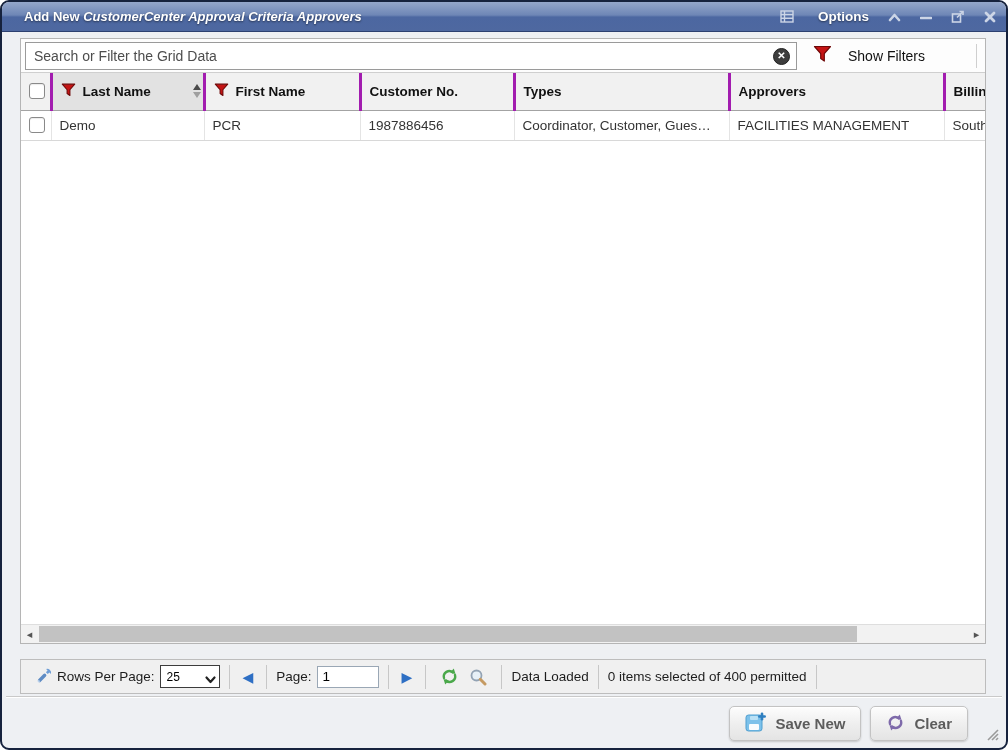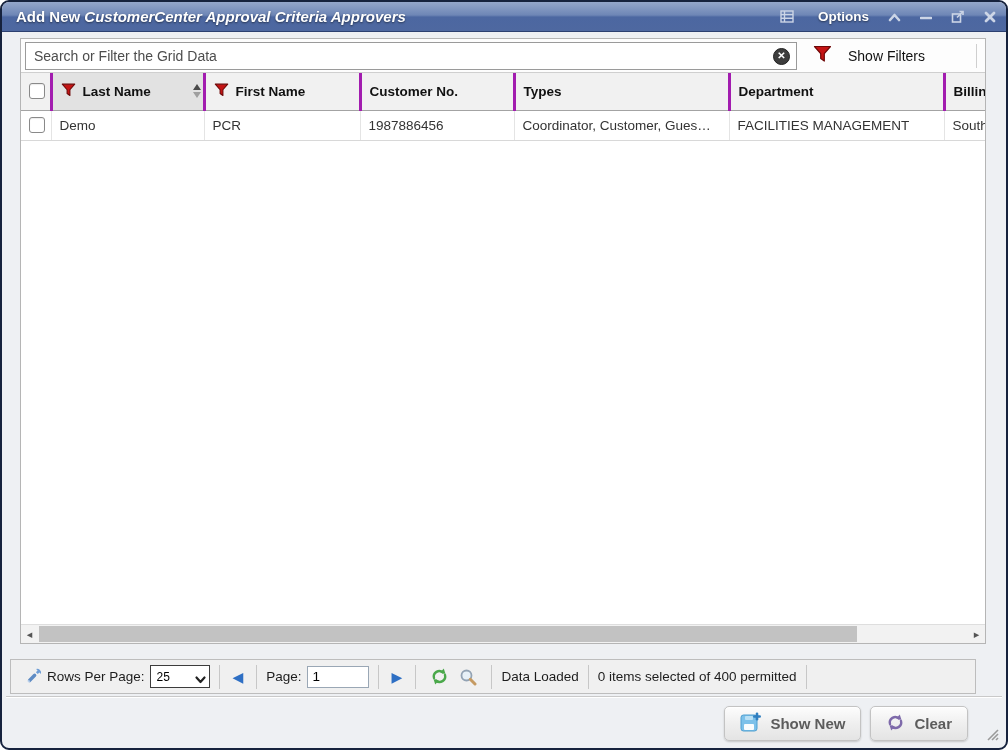--- a/index.html
+++ b/index.html
@@ -3,21 +3,21 @@
 <meta charset="utf-8">
 <style>
   html,body{margin:0;padding:0;background:#ffffff;font-family:"Liberation Sans",sans-serif;}
   *{box-sizing:border-box;}
   .window{position:relative;width:1008px;height:750px;border:2px solid #16223d;border-radius:9px;
           background:#eef0f3;overflow:hidden;}
   
   .titlebar{height:30px;display:flex;align-items:center;padding:0 10px 0 14px;
             background:linear-gradient(#94a7ca 0%,#6e86b6 45%,#4c67a1 52%,#4e68a0 100%);
             border-bottom:1px solid #2c4070;border-radius:6px 6px 0 0;}
-  .title{color:#ffffff;font-size:15px;font-weight:bold;text-shadow:0 1px 2px rgba(0,0,0,.5);white-space:nowrap;}
+  .title{color:#ffffff;font-size:13px;font-weight:bold;text-shadow:0 1px 2px rgba(0,0,0,.5);white-space:nowrap;margin-left:8px;}
   .title .em{font-style:italic;}
   .titlebar-right{margin-left:auto;display:flex;align-items:center;gap:19px;}
   .tb-btn{display:flex;align-items:center;gap:24px;color:#ffffff;font-size:13.5px;font-weight:bold;
           text-shadow:0 1px 2px rgba(0,0,0,.5);cursor:default;}
   .tb-ico{display:inline-flex;}
   
   .panel{position:absolute;left:18px;top:36px;width:966px;height:606px;background:#ffffff;
          border:1px solid #b5b5b5;display:flex;flex-direction:column;}
   .filter-row{height:34px;display:flex;align-items:center;padding:0 4px;background:#fdfdfd;
               border-bottom:1px solid #cfcfcf;flex:0 0 auto;}
@@ -46,21 +46,21 @@
   .tri-down{width:0;height:0;border-left:4.5px solid transparent;border-right:4.5px solid transparent;border-top:6px solid #9f9f9f;}
   .cb{appearance:none;-webkit-appearance:none;width:16px;height:16px;margin:0;border:1px solid #898989;
       border-radius:3px;background:#fff;box-shadow:inset 0 1px 1px rgba(0,0,0,.08);vertical-align:middle;}
   .cell-center{text-align:center;}
   
   .hscroll{flex:0 0 19px;display:flex;align-items:stretch;background:#f2f2f2;border-top:1px solid #dedede;}
   .hs-arrow{width:17px;display:flex;align-items:center;justify-content:center;font-size:11px;color:#555;background:#f2f2f2;}
   .hs-track{flex:1;position:relative;background:#f2f2f2;}
   .hs-thumb{position:absolute;left:1px;top:1px;bottom:1px;width:88%;background:#c2c2c2;}
   
-  .statusbar{position:absolute;left:8px;top:657px;width:966px;height:35px;background:#f0f0f0;
+  .statusbar{position:absolute;left:18px;top:657px;width:966px;height:35px;background:#f0f0f0;
              border:1px solid #bdbdbd;display:flex;align-items:center;padding:0 8px;font-size:13.5px;color:#1d1d1d;}
   .vsep{width:1px;height:24px;background:#c7c7c7;margin:0 9px;flex:0 0 auto;}
   .sb-item{display:flex;align-items:center;gap:5px;white-space:nowrap;}
   select.rpp{width:60px;height:23px;border:1px solid #3c3c3c;background:#fff;font-family:"Liberation Sans",sans-serif;
              font-size:12px;appearance:none;-webkit-appearance:none;padding:0 18px 0 6px;border-radius:0;}
   .select-wrap{position:relative;display:inline-flex;}
   .select-chevron{position:absolute;right:4px;top:7px;pointer-events:none;}
   input.pg{width:62px;height:22px;border:1px solid #9aa7b5;font-family:"Liberation Sans",sans-serif;
            font-size:13.5px;padding:0 5px;}
   .nav-arrow{font-size:14px;color:#2e6fc4;line-height:1;padding:0 4px;}
@@ -184,21 +184,21 @@
                 <span>First Name</span>
               </div>
             </th>
             <th>
               <span>Customer No.</span>
             </th>
             <th>
               <span>Types</span>
             </th>
             <th>
-              <span>Department</span>
+              <span>Approvers</span>
             </th>
             <th>
               <span>Billing</span>
             </th>
           </tr>
         </thead>
         <tbody>
           <tr>
             <td class="cell-center">
               <input type="checkbox" class="cb" style="">
@@ -284,21 +284,21 @@
         <svg width="21" height="20" viewBox="0 0 21 20">
           <rect x="1" y="3" width="16" height="16" rx="2.5" fill="#7cc1ea" stroke="#4f9fd0" stroke-width="1"></rect>
           <rect x="4" y="12" width="10" height="6" rx="1" fill="#ffffff" opacity="0.95"></rect>
           <rect x="5" y="4" width="8" height="4" rx="1" fill="#b9e0f5"></rect>
           <g stroke="#2f7fc0" stroke-width="2.6" stroke-linecap="round">
             <line x1="17" y1="1.8" x2="17" y2="7.2"></line>
               <line x1="14.3" y1="4.5" x2="19.7" y2="4.5"></line>
           </g>
         </svg>
       </span>
-      <span>Show New</span>
+      <span>Save New</span>
     </button>
     <button class="btn">
       <span>
         <svg width="19" height="17" viewBox="0 0 19 17">
           <path d="M4,10 a5.5,5.5 0 0 1 9,-5.5" fill="none" stroke="#7e6aaa" stroke-width="2.4" stroke-linecap="round"></path>
           <polygon points="13.8,0.5 15.5,6 10.2,4.6" fill="#7e6aaa"></polygon>
           <path d="M15,7 a5.5,5.5 0 0 1 -9,5.5" fill="none" stroke="#7e6aaa" stroke-width="2.4" stroke-linecap="round"></path>
           <polygon points="5.2,16.5 3.5,11 8.8,12.4" fill="#7e6aaa"></polygon>
         </svg>
       </span>

